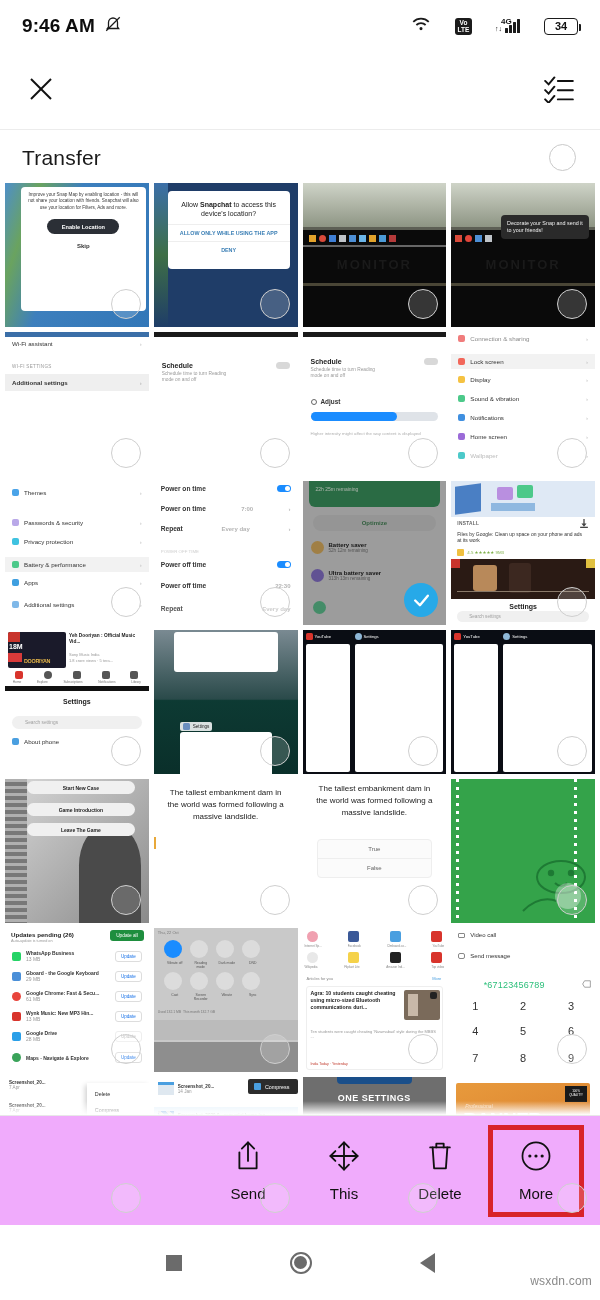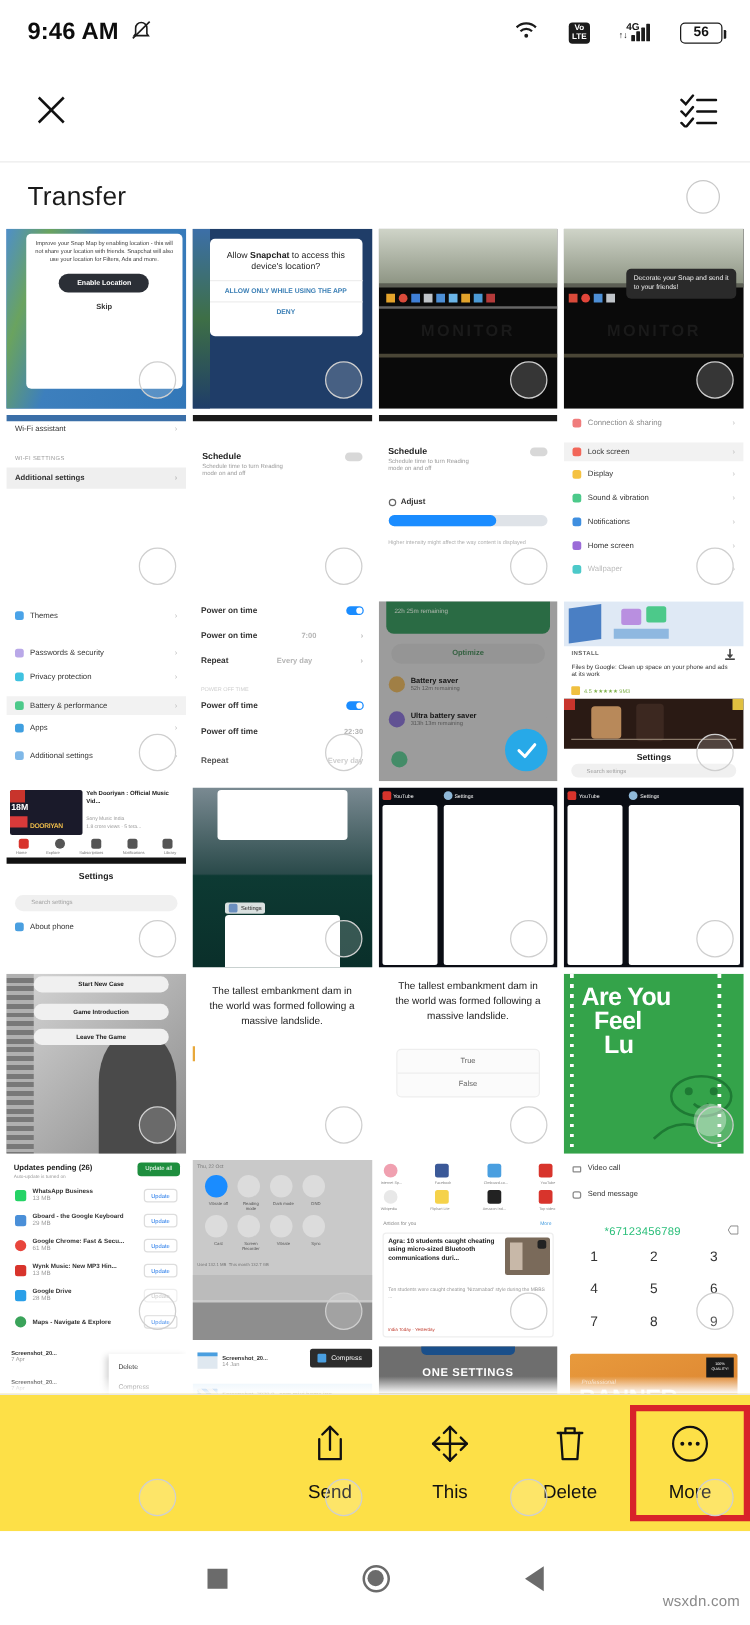--- a/index.html
+++ b/index.html
@@ -92,23 +92,23 @@
   }
   .sq { width:7px; height:7px; border-radius:2px; flex:0 0 auto; }
   .chev { margin-left:auto; color:#bbb; font-size:6px; }
   .toggle { width:14px;height:7px;border-radius:4px;background:#d8d8d8; margin-left:auto; }
   .toggle.on { background:#1a8cff; }
   .toggle.on:after{content:"";display:block;width:5px;height:5px;border-radius:50%;background:#fff;margin:1px 1px 0 8px;}
 
   
   .actionbar {
     position:absolute; left:0; right:0; bottom:75px; height:110px;
-    background:#fde047; border-top:1px solid #e8e8e8;
+    background:#f0abfc; border-top:1px solid #e8e8e8;
     display:flex; align-items:center; justify-content:flex-end;
-    padding-right:0; gap:0;
+    padding-right:16px; gap:0;
   }
   .action {
     width:96px; display:flex; flex-direction:column;
     align-items:center; justify-content:center; gap:9px;
     padding:10px 0;
   }
   .action-label { font-size:15px; color:#111; }
   .action.highlight { border:5px solid #d8232a; }
 
   
@@ -163,21 +163,21 @@
     </span>
     <span class="sig-wrap">
       <span class="sig-4g">4G</span>
       <span class="sig-4g2">↑↓</span>
       <i class="bar" style="height:5px"></i>
         <i class="bar" style="height:8px"></i>
       <i class="bar" style="height:11px"></i>
         <i class="bar" style="height:14px"></i>
     </span>
     <span class="battery">
-      <span>56</span>
+      <span>34</span>
     </span>
   </div>
 </div>
 
 <div class="appbar">
   <span>
     <svg width="30" height="30" viewBox="0 0 24 24" stroke="#111" stroke-width="1.6" fill="none">
       <line x1="4" y1="4" x2="20" y2="20"></line>
         <line x1="20" y1="4" x2="4" y2="20"></line>
     </svg>
@@ -599,25 +599,20 @@
         <div style="border-top:1px solid #eee;text-align:center;padding:6px 0;font-size:6px;color:#666">False</div>
       </div>
     </div>
     <span class="sel-circle"></span>
   </div>
 
   <div class="cell">
     <div class="cell-inner" style="background:#34a34a">
       <div style="position:absolute;left:5px;top:0;bottom:0;width:3px;background:repeating-linear-gradient(#fff 0 3px,transparent 3px 8px)"></div>
       <div style="position:absolute;right:18px;top:0;bottom:0;width:3px;background:repeating-linear-gradient(#fff 0 3px,transparent 3px 8px)"></div>
-      <div style="position:absolute;left:14px;top:10px;font-size:20px;font-weight:700;color:#fff;line-height:19px;letter-spacing:-.5px">
-        <div>Are You</div>
-        <div style="margin-left:10px">Feel</div>
-        <div style="margin-left:18px">Lu</div>
-      </div>
       <svg style="position:absolute;right:6px;bottom:2px" width="70" height="66" viewBox="0 0 70 66" fill="none" stroke="#1e7a34" stroke-width="2">
         <ellipse cx="42" cy="22" rx="24" ry="16"></ellipse>
         <circle cx="32" cy="18" r="2.2" fill="#1e7a34"></circle>
           <circle cx="52" cy="18" r="2.2" fill="#1e7a34"></circle>
         <path d="M36 28q6 6 12 0"></path>
         <path d="M4 56q16-16 34-10"></path>
       </svg>
       <i style="position:absolute;right:14px;bottom:14px;width:26px;height:26px;border-radius:50%;background:rgba(255,255,255,.35)"></i>
     </div>
     <span class="sel-circle"></span>

